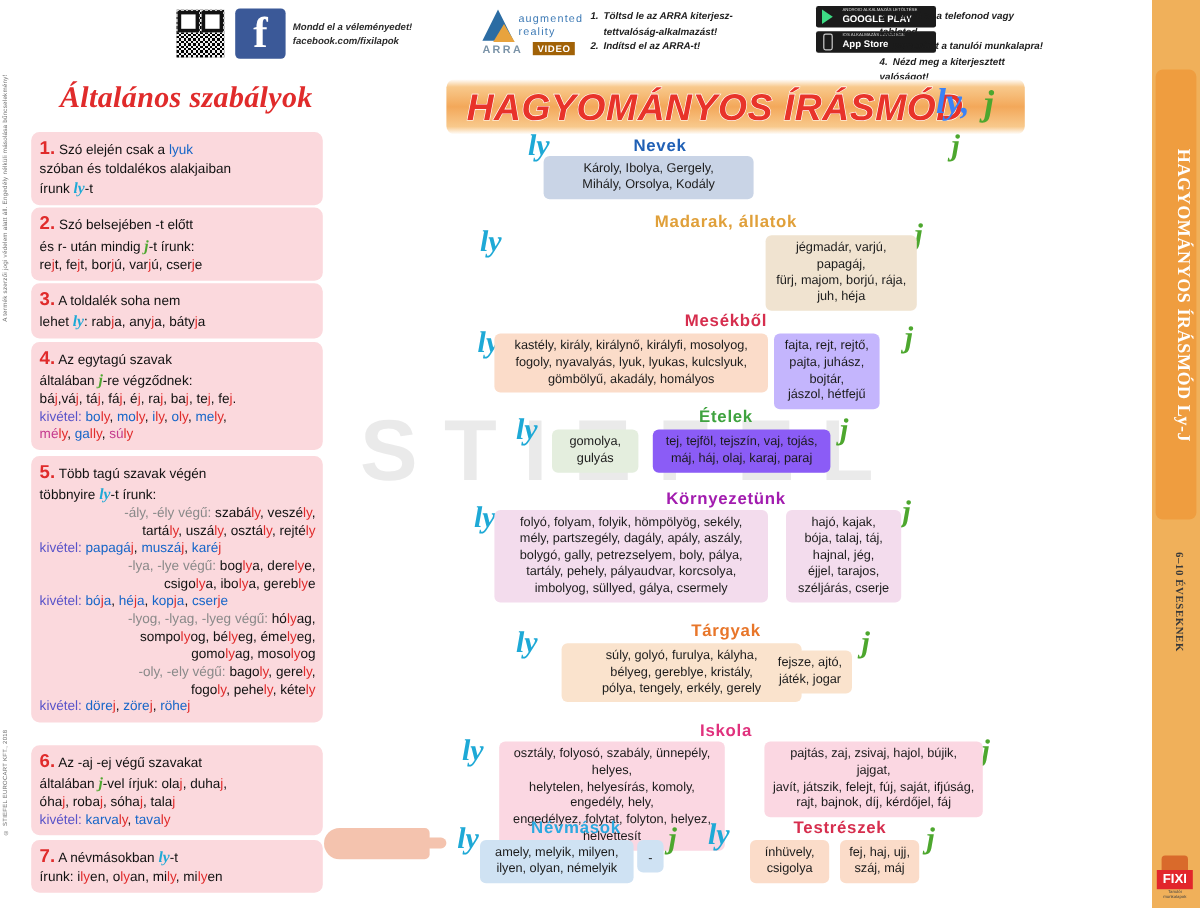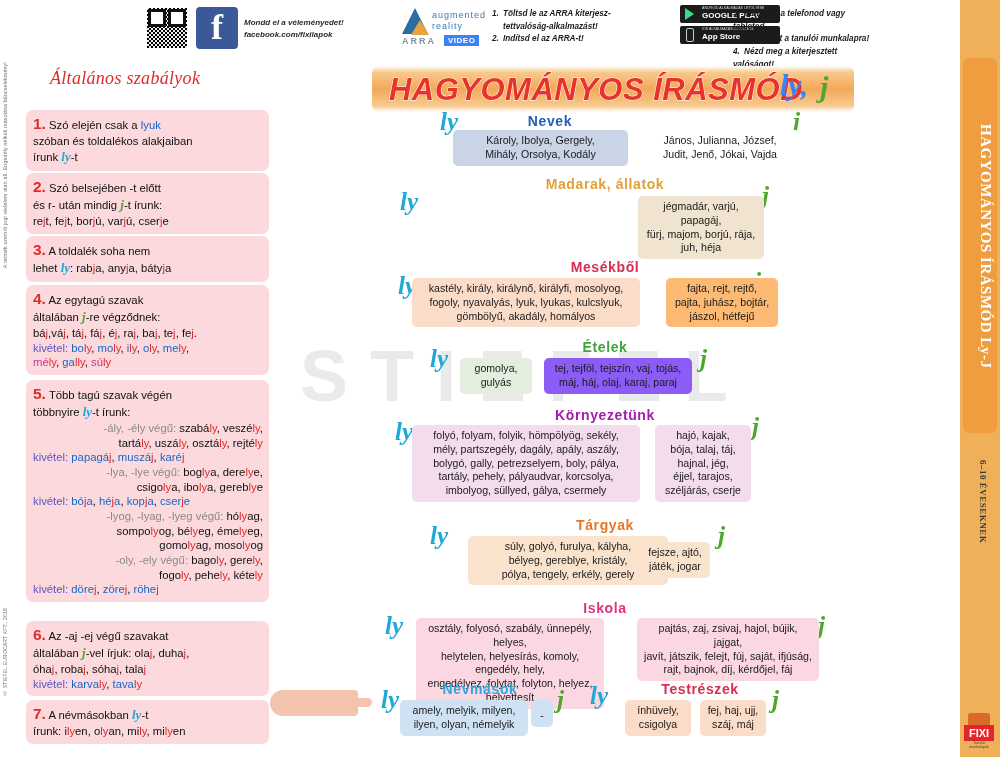--- a/index.html
+++ b/index.html
@@ -68,21 +68,21 @@
   }
   .arra-tri2 {
     position: absolute; left: 11px; top: 14px; width: 0; height: 0;
     border-left: 9px solid transparent; border-right: 9px solid transparent;
     border-bottom: 15px solid #e8a33d;
   }
   .arra-t1 { position:absolute; left:32px; top:4px; font-size:9px; color:#3d7ab5; letter-spacing:1px; }
   .arra-t2 { position:absolute; left:32px; top:15px; font-size:9px; color:#3d7ab5; letter-spacing:1px; }
   .arra-t3 { position:absolute; left:2px; top:30px; font-size:9px; color:#7a93a8; letter-spacing:2px; font-weight:bold;}
   .arra-vid {
-    position:absolute; left:44px; top:29px; background:#3b82f6; color:#fff;
+    position:absolute; left:44px; top:29px; background:#a16207; color:#fff;
     font-size:8px; font-weight:bold; padding:1px 4px; letter-spacing:.5px;
   }
   .steps {
     position:absolute; top:8px; font-size:8.2px; font-style: italic;
     font-weight: bold; color:#1c1c1c; line-height:1.55;
   }
   .steps.s1 { left:492px; }
   .steps.s2 { left:733px; }
   .steps li { list-style: none; }
   .steps .num { display:inline-block; width:11px; }
@@ -96,21 +96,21 @@
   .store-main { position:absolute; left:22px; top:6px; font-size:8px; font-weight:bold; }
   .store-gp { position:absolute; left:5px; top:3px; width:0; height:0;
     border-top:6px solid transparent; border-bottom:6px solid transparent; border-left:9px solid #3ddc84; }
   .store-ap { position:absolute; left:6px; top:2px; width:8px; height:14px;
     border:1px solid #ccc; border-radius:2px; }
 
   
   .rules-title {
     position:absolute; left:50px; top:68px;
     font-family: "Liberation Serif", serif;
-    font-style: italic; font-weight: normal; font-size: 18px;
+    font-style: italic; font-weight: bold; font-size: 25px;
     color: #e02b2b; letter-spacing: .3px;
   }
   .rule {
     position: absolute; left: 26px; width: 243px;
     background: #fbd9dd; border-radius: 7px;
     padding: 4px 6px 5px 7px;
     font-size: 11.3px; color:#111; line-height: 1.30;
   }
   .rule .n {
     color:#e02b2b; font-weight:bold; font-size:15.5px;
@@ -349,32 +349,31 @@
 
   <div class="title-banner"></div>
   <div class="title-text">HAGYOMÁNYOS ÍRÁSMÓD</div>
   <div class="title-ly">ly,</div>
   <div class="title-j">j</div>
 
   <div class="cat-title" style="left:430px; top:113px; width:240px; color:#2060b5;">Nevek</div>
   <div class="mark lyc" style="left:440px; top:108px;">ly</div>
   <div class="wbox" style="left:453px; top:130px; width:175px; background:#c9d4e6;">Károly, Ibolya, Gergely,<br>Mihály, Orsolya, Kodály</div>
   <div class="mark jc" style="left:793px; top:108px;">j</div>
-  <div class="wbox" style="left:640px; top:130px; width:160px; background:#ffffff;">János, Julianna, József,<br>Judit, Jenő, Jókai, Vajda</div>
 
   <div class="cat-title" style="left:440px; top:176px; width:330px; color:#e0a03a;">Madarak, állatok</div>
   <div class="mark lyc" style="left:400px; top:188px;">ly</div>
   <div class="mark jc" style="left:762px; top:182px;">j</div>
   <div class="wbox" style="left:638px; top:196px; width:126px; background:#f0e3d0;">jégmadár, varjú, papagáj,<br>fürj, majom, borjú, rája,<br>juh, héja</div>
 
   <div class="cat-title" style="left:440px; top:259px; width:330px; color:#d62e4e;">Mesékből</div>
   <div class="mark lyc" style="left:398px; top:272px;">ly</div>
   <div class="wbox" style="left:412px; top:278px; width:228px; background:#fbdcc9;">kastély, király, királynő, királyfi, mosolyog,<br>fogoly, nyavalyás, lyuk, lyukas, kulcslyuk,<br>gömbölyű, akadály, homályos</div>
   <div class="mark jc" style="left:754px; top:268px;">j</div>
-  <div class="wbox" style="left:666px; top:278px; width:112px; background:#fdba74;">fajta, rejt, rejtő,<br>pajta, juhász, bojtár,<br>jászol, hétfejű</div>
+  <div class="wbox" style="left:645px; top:278px; width:88px; background:#c4b5fd;">fajta, rejt, rejtő,<br>pajta, juhász, bojtár,<br>jászol, hétfejű</div>
 
   <div class="cat-title" style="left:440px; top:339px; width:330px; color:#3fa33f;">Ételek</div>
   <div class="mark lyc" style="left:430px; top:345px;">ly</div>
   <div class="wbox" style="left:460px; top:358px; width:72px; background:#e4eede;">gomolya,<br>gulyás</div>
   <div class="mark jc" style="left:700px; top:345px;">j</div>
   <div class="wbox" style="left:544px; top:358px; width:148px; background:#8b5cf6;">tej, tejföl, tejszín, vaj, tojás,<br>máj, háj, olaj, karaj, paraj</div>
 
   <div class="cat-title" style="left:440px; top:407px; width:330px; color:#a21caf;">Környezetünk</div>
   <div class="mark lyc" style="left:395px; top:418px;">ly</div>
   <div class="wbox" style="left:412px; top:425px; width:228px; background:#f3dced;">folyó, folyam, folyik, hömpölyög, sekély,<br>mély, partszegély, dagály, apály, aszály,<br>bolygó, gally, petrezselyem, boly, pálya,<br>tartály, pehely, pályaudvar, korcsolya,<br>imbolyog, süllyed, gálya, csermely</div>

